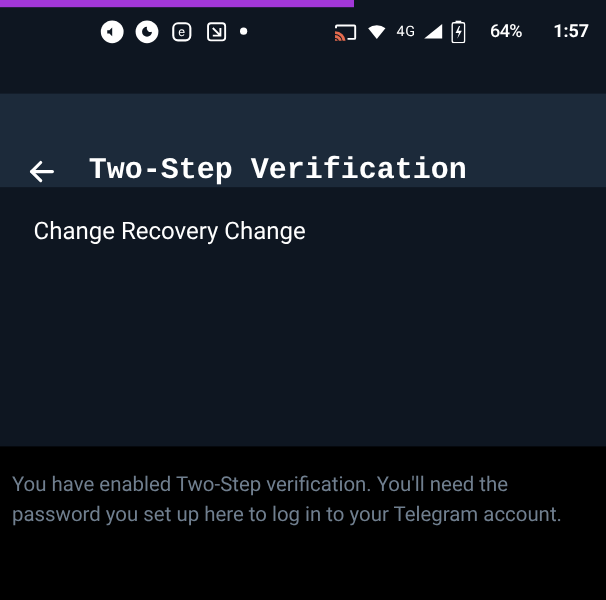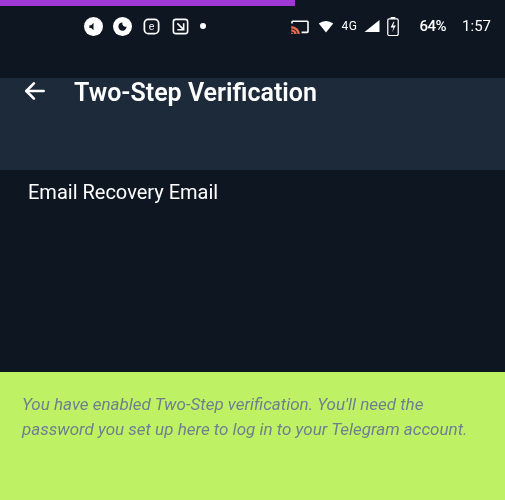--- a/index.html
+++ b/index.html
@@ -11,33 +11,33 @@
 
   
   .status-bar { position: absolute; top: 0; left: 0; right: 0; height: 52px; display: flex; align-items: center; padding: 0 14px 0 84px; color: #ffffff; font-size: 15px; }
   .status-left { display: flex; align-items: center; gap: 10px; }
   .status-right { margin-left: auto; display: flex; align-items: center; gap: 6px; }
   .ico { display: inline-flex; align-items: center; justify-content: center; }
   .circle-ico { width: 19px; height: 19px; border-radius: 50%; background: #fff; color: #0e1621; display: flex; align-items: center; justify-content: center; font-size: 11px; font-weight: 700; }
   .dot { width: 6px; height: 6px; border-radius: 50%; background: #fff; }
   .net-label { font-size: 12px; letter-spacing: 0.5px; }
   .pct { font-weight: 500; letter-spacing: -0.5px; margin-left: 14px; }
-  .clock { font-weight: 400; margin-left: 10px; }
+  .clock { font-weight: 700; margin-left: 20px; }
 
   
-  .app-bar { position: absolute; top: 78px; left: 0; right: 0; height: 92px; background: #1c2a3a; display: flex; align-items: flex-start; padding: 0 22px; gap: 26px; }
+  .app-bar { position: absolute; top: 78px; left: 0; right: 0; height: 78px; background: #1c2a3a; display: flex; align-items: flex-end; padding: 0 22px; gap: 26px; font-family: Liberation Mono, monospace; }
   .app-bar .title { font-size: 25px; font-weight: 600; color: #fff; }
 
   
   .list { position: absolute; top: 156px; left: 0; right: 0; }
   .row { height: 72px; display: flex; align-items: center; padding: 0 28px; font-size: 20px; color: #ffffff; cursor: pointer; border-bottom: 1px solid #1a2533; }
   .row:last-of-type { border-bottom: none; }
 
   
-  .footer { position: absolute; top: 372px; left: 0; right: 0; bottom: 0; padding: 20px 22px 0 22px; background: #bef264; color: #707f8f; font-size: 17px; line-height: 1.45; font-style: italic; }
+  .footer { position: absolute; top: 372px; left: 0; right: 0; bottom: 0; padding: 20px 22px 0 10px; background: #000000; color: #707f8f; font-size: 17px; line-height: 1.45; }
 
   svg { display: block; }
 </style>
 </head>
 <body>
 
 <div class="frame">
   <div class="top-strip"></div>
 
   <div class="status-bar">
@@ -101,20 +101,20 @@
       <svg width="26" height="26" viewBox="0 0 24 24" fill="none" stroke="#fff" stroke-width="2.4" stroke-linecap="round" stroke-linejoin="round">
           <line x1="20" y1="12" x2="4" y2="12"></line>
           <polyline points="11 5 4 12 11 19"></polyline>
         </svg>
     </span>
     <div class="title">Two-Step Verification</div>
   </div>
 
   <div class="list">
     <div class="row">
-      <span>Email Recovery Email</span>
+      <span>Change Recovery Change</span>
     </div>
   </div>
 
   <div class="footer">
     <span>You have enabled Two-Step verification. You'll need the password you set up here to log in to your Telegram account.</span>
   </div>
 </div>
 
 </body></html>

